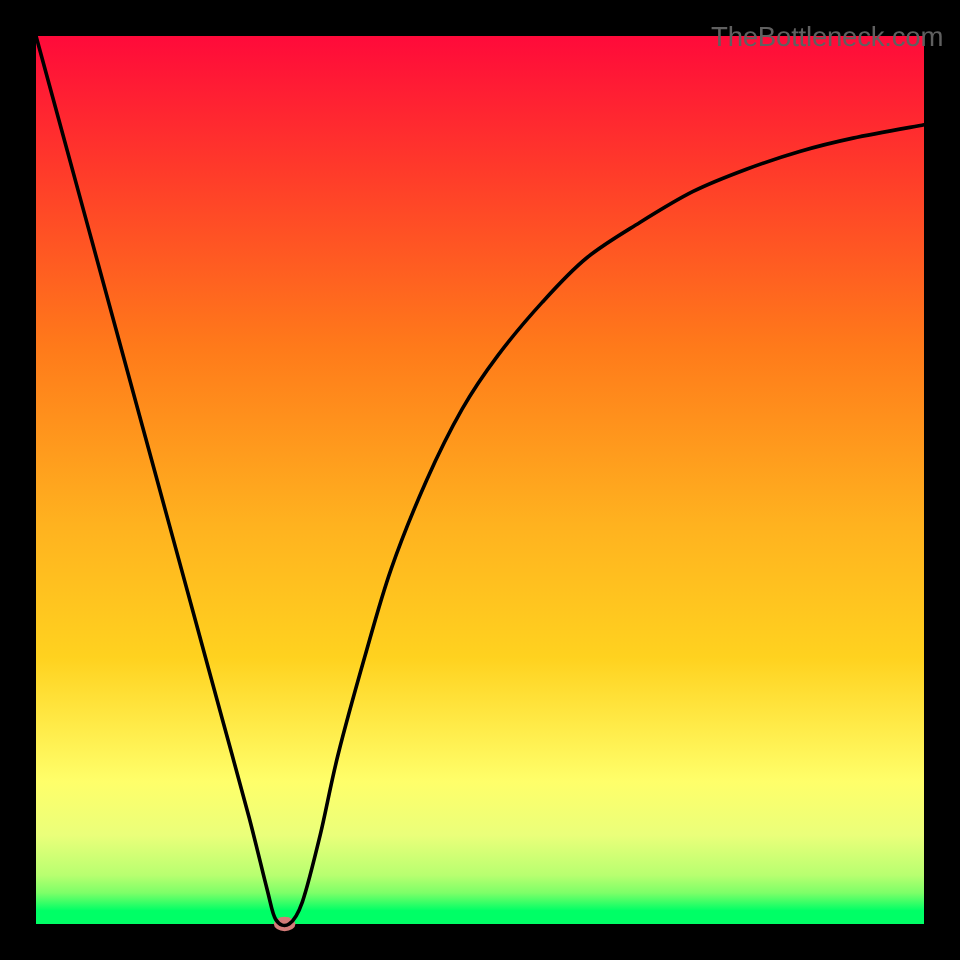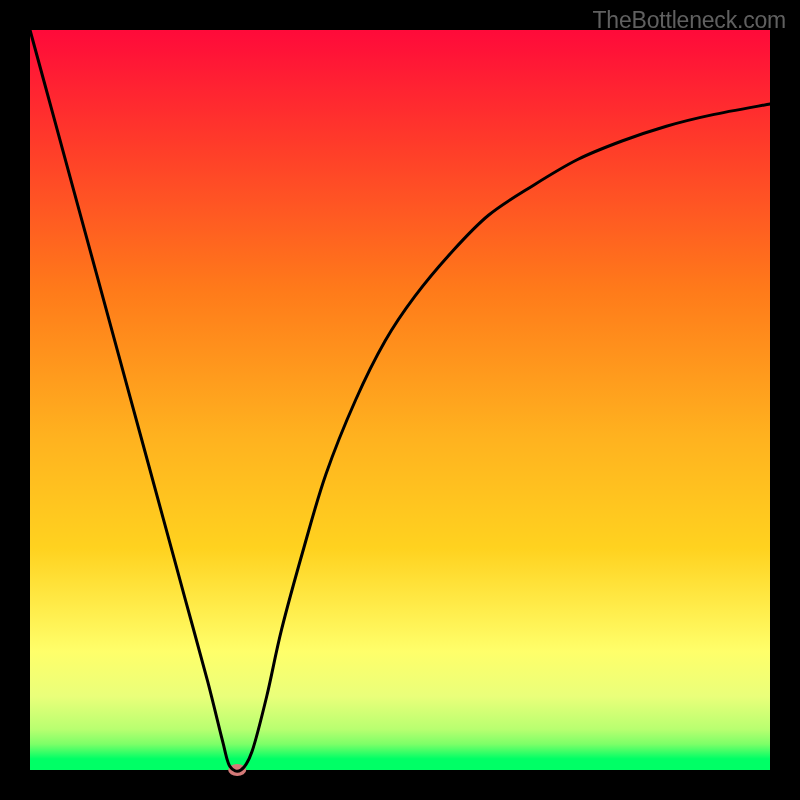--- a/index.html
+++ b/index.html
@@ -11,21 +11,21 @@
     font-family: Arial, Helvetica, sans-serif;
     overflow: hidden;
   }
   .canvas-wrap {
     position: relative;
     width: 800px;
     height: 800px;
   }
   .watermark {
     position: absolute;
-    top: 7px;
+    top: 17px;
     right: 14px;
     color: #606060;
     font-size: 23px;
     font-weight: 500;
     z-index: 5;
     letter-spacing: -0.2px;
   }
   svg {
     position: absolute;
     top: 0;

